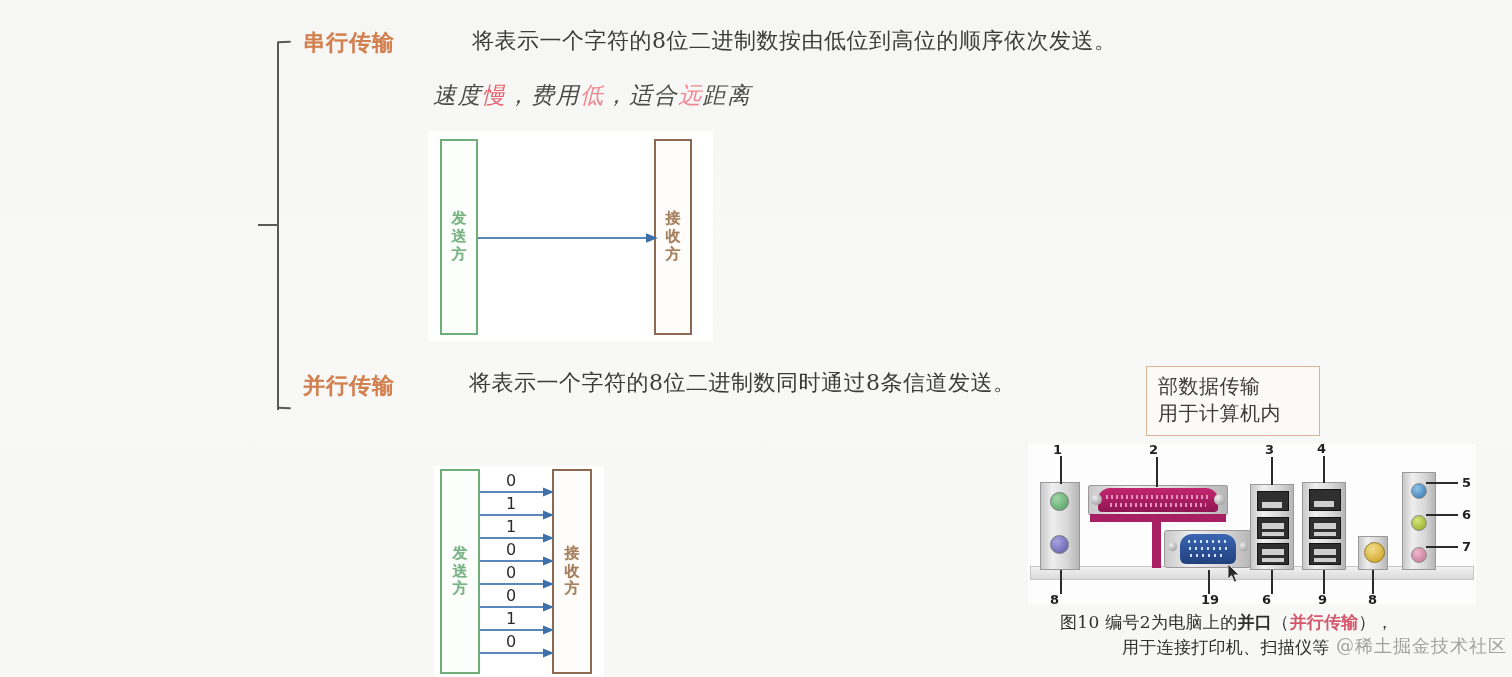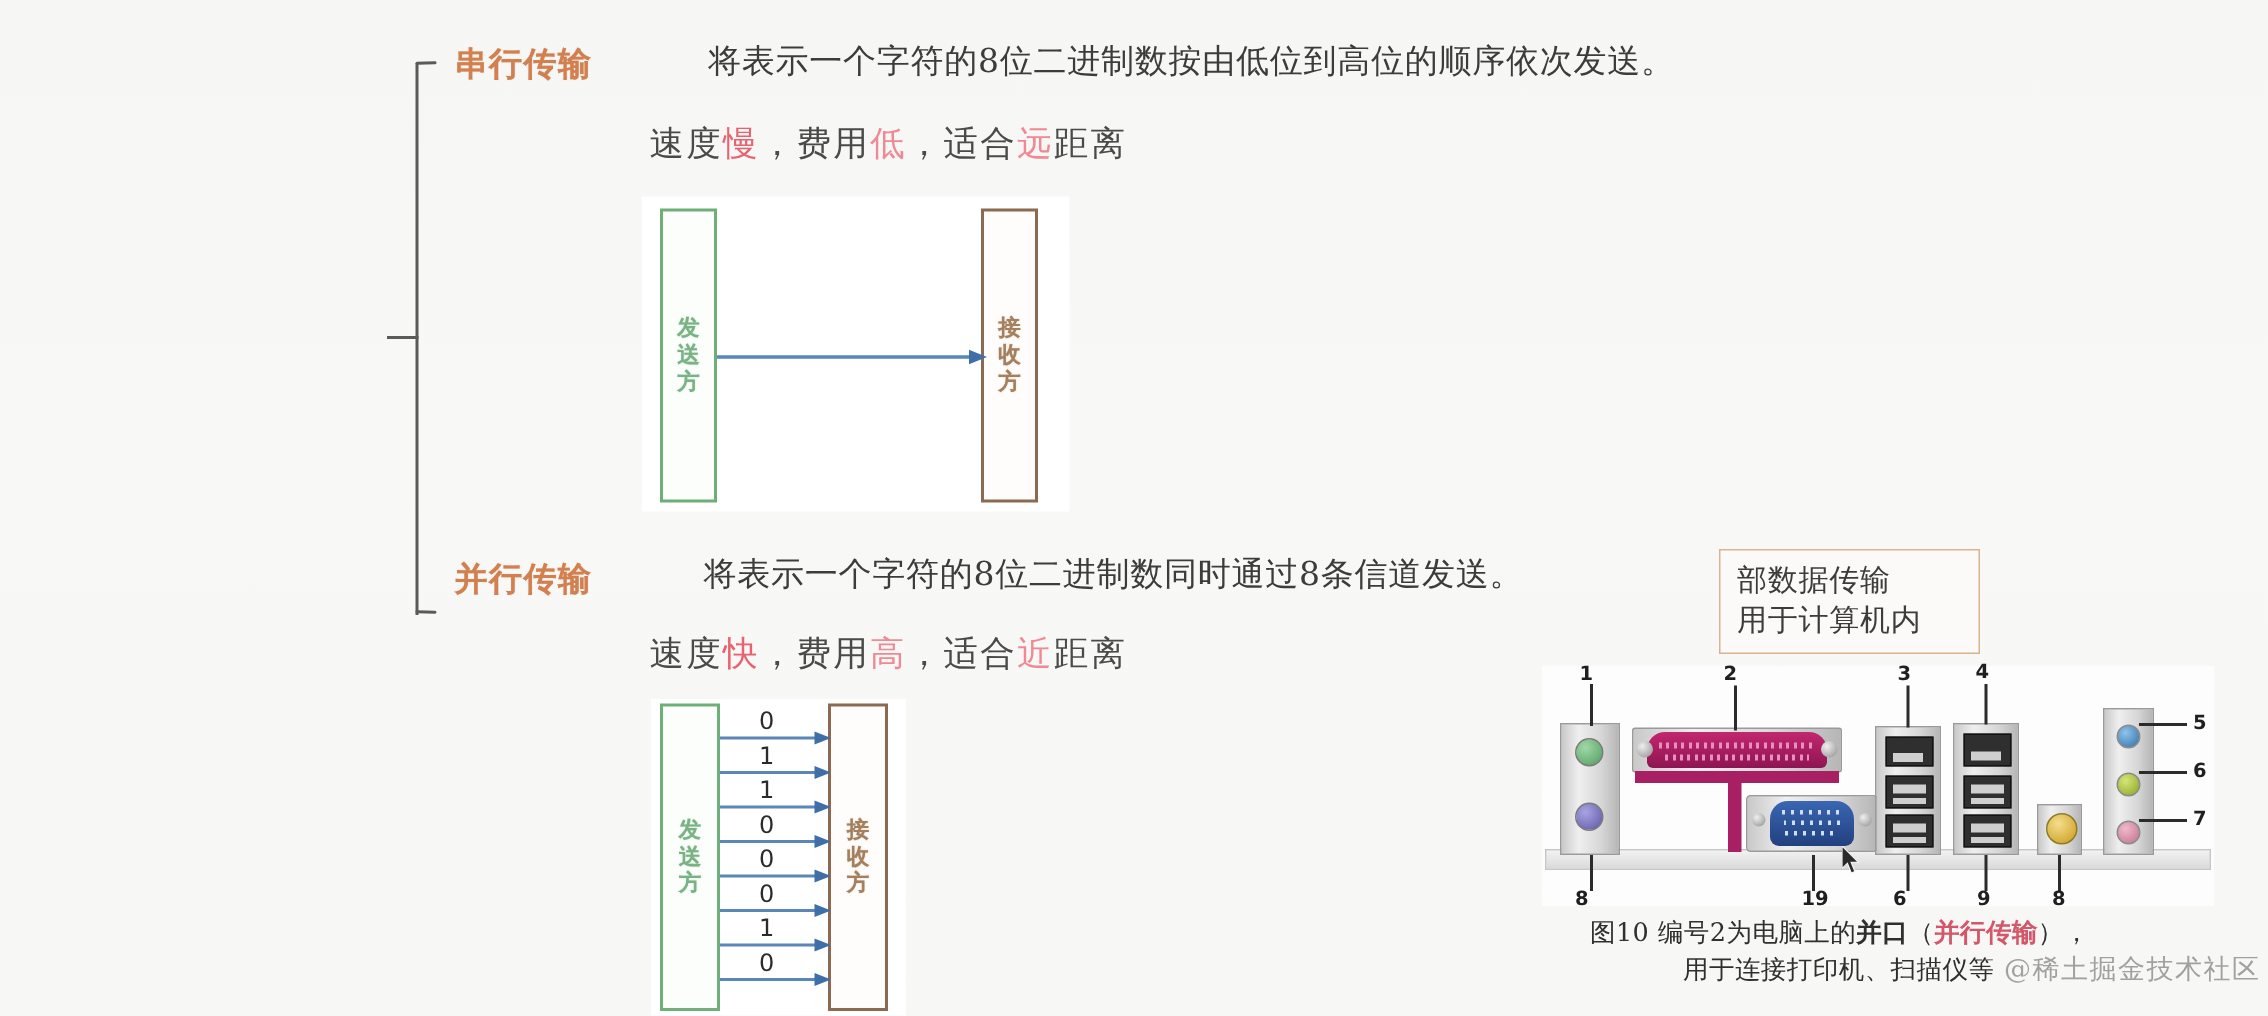--- a/index.html
+++ b/index.html
@@ -91,21 +91,21 @@
     font-size: 23px;
     color: #4a4a4a;
     white-space: nowrap;
     letter-spacing: 1.5px;
   }
   .hl { color: #e8626f; }
   .hl-soft { color: #ef8a95; }
 
   #serial-label { left: 303px; top: 28px; }
   #serial-desc  { left: 432px; top: 26px; margin-left: 40px; }
-  #serial-props { left: 433px; top: 80px; }
+  #serial-props { left: 433px; top: 80px; font-style: italic; }
 
   #parallel-label { left: 303px; top: 371px; }
   #parallel-desc  { left: 433px; top: 368px; margin-left: 36px; }
   #parallel-props { left: 433px; top: 420px; }
 
   
   #serial-diagram {
     position: absolute;
     left: 428px;
     top: 131px;
@@ -334,23 +334,20 @@
     <svg id="serial-arrow" viewBox="0 0 180 12">
       <line x1="0" y1="6" x2="168" y2="6" stroke="#5a86b8" stroke-width="2.2"></line>
       <polygon points="168,1.2 180,6 168,10.8" fill="#3f6fa8"></polygon>
     </svg>
   </div>
 
   <div class="branch-label" id="parallel-label">并行传输</div>
 
   <div class="desc-line" id="parallel-desc">将表示一个字符的8位二进制数同时通过8条信道发送。</div>
 
-  <div class="prop-line" id="parallel-props">
-    <span>速度</span><span class="hl">快</span><span>，</span><span>费用</span><span class="hl-soft">高</span><span>，</span><span>适合</span><span class="hl-soft">近</span><span>距离</span>
-  </div>
 
   <div id="parallel-diagram">
     <div class="node-box sender-box" id="par-sender">
       <span>发</span>
       <span>送</span>
       <span>方</span>
     </div>
     <div class="node-box receiver-box" id="par-receiver">
       <span>接</span>
       <span>收</span>

